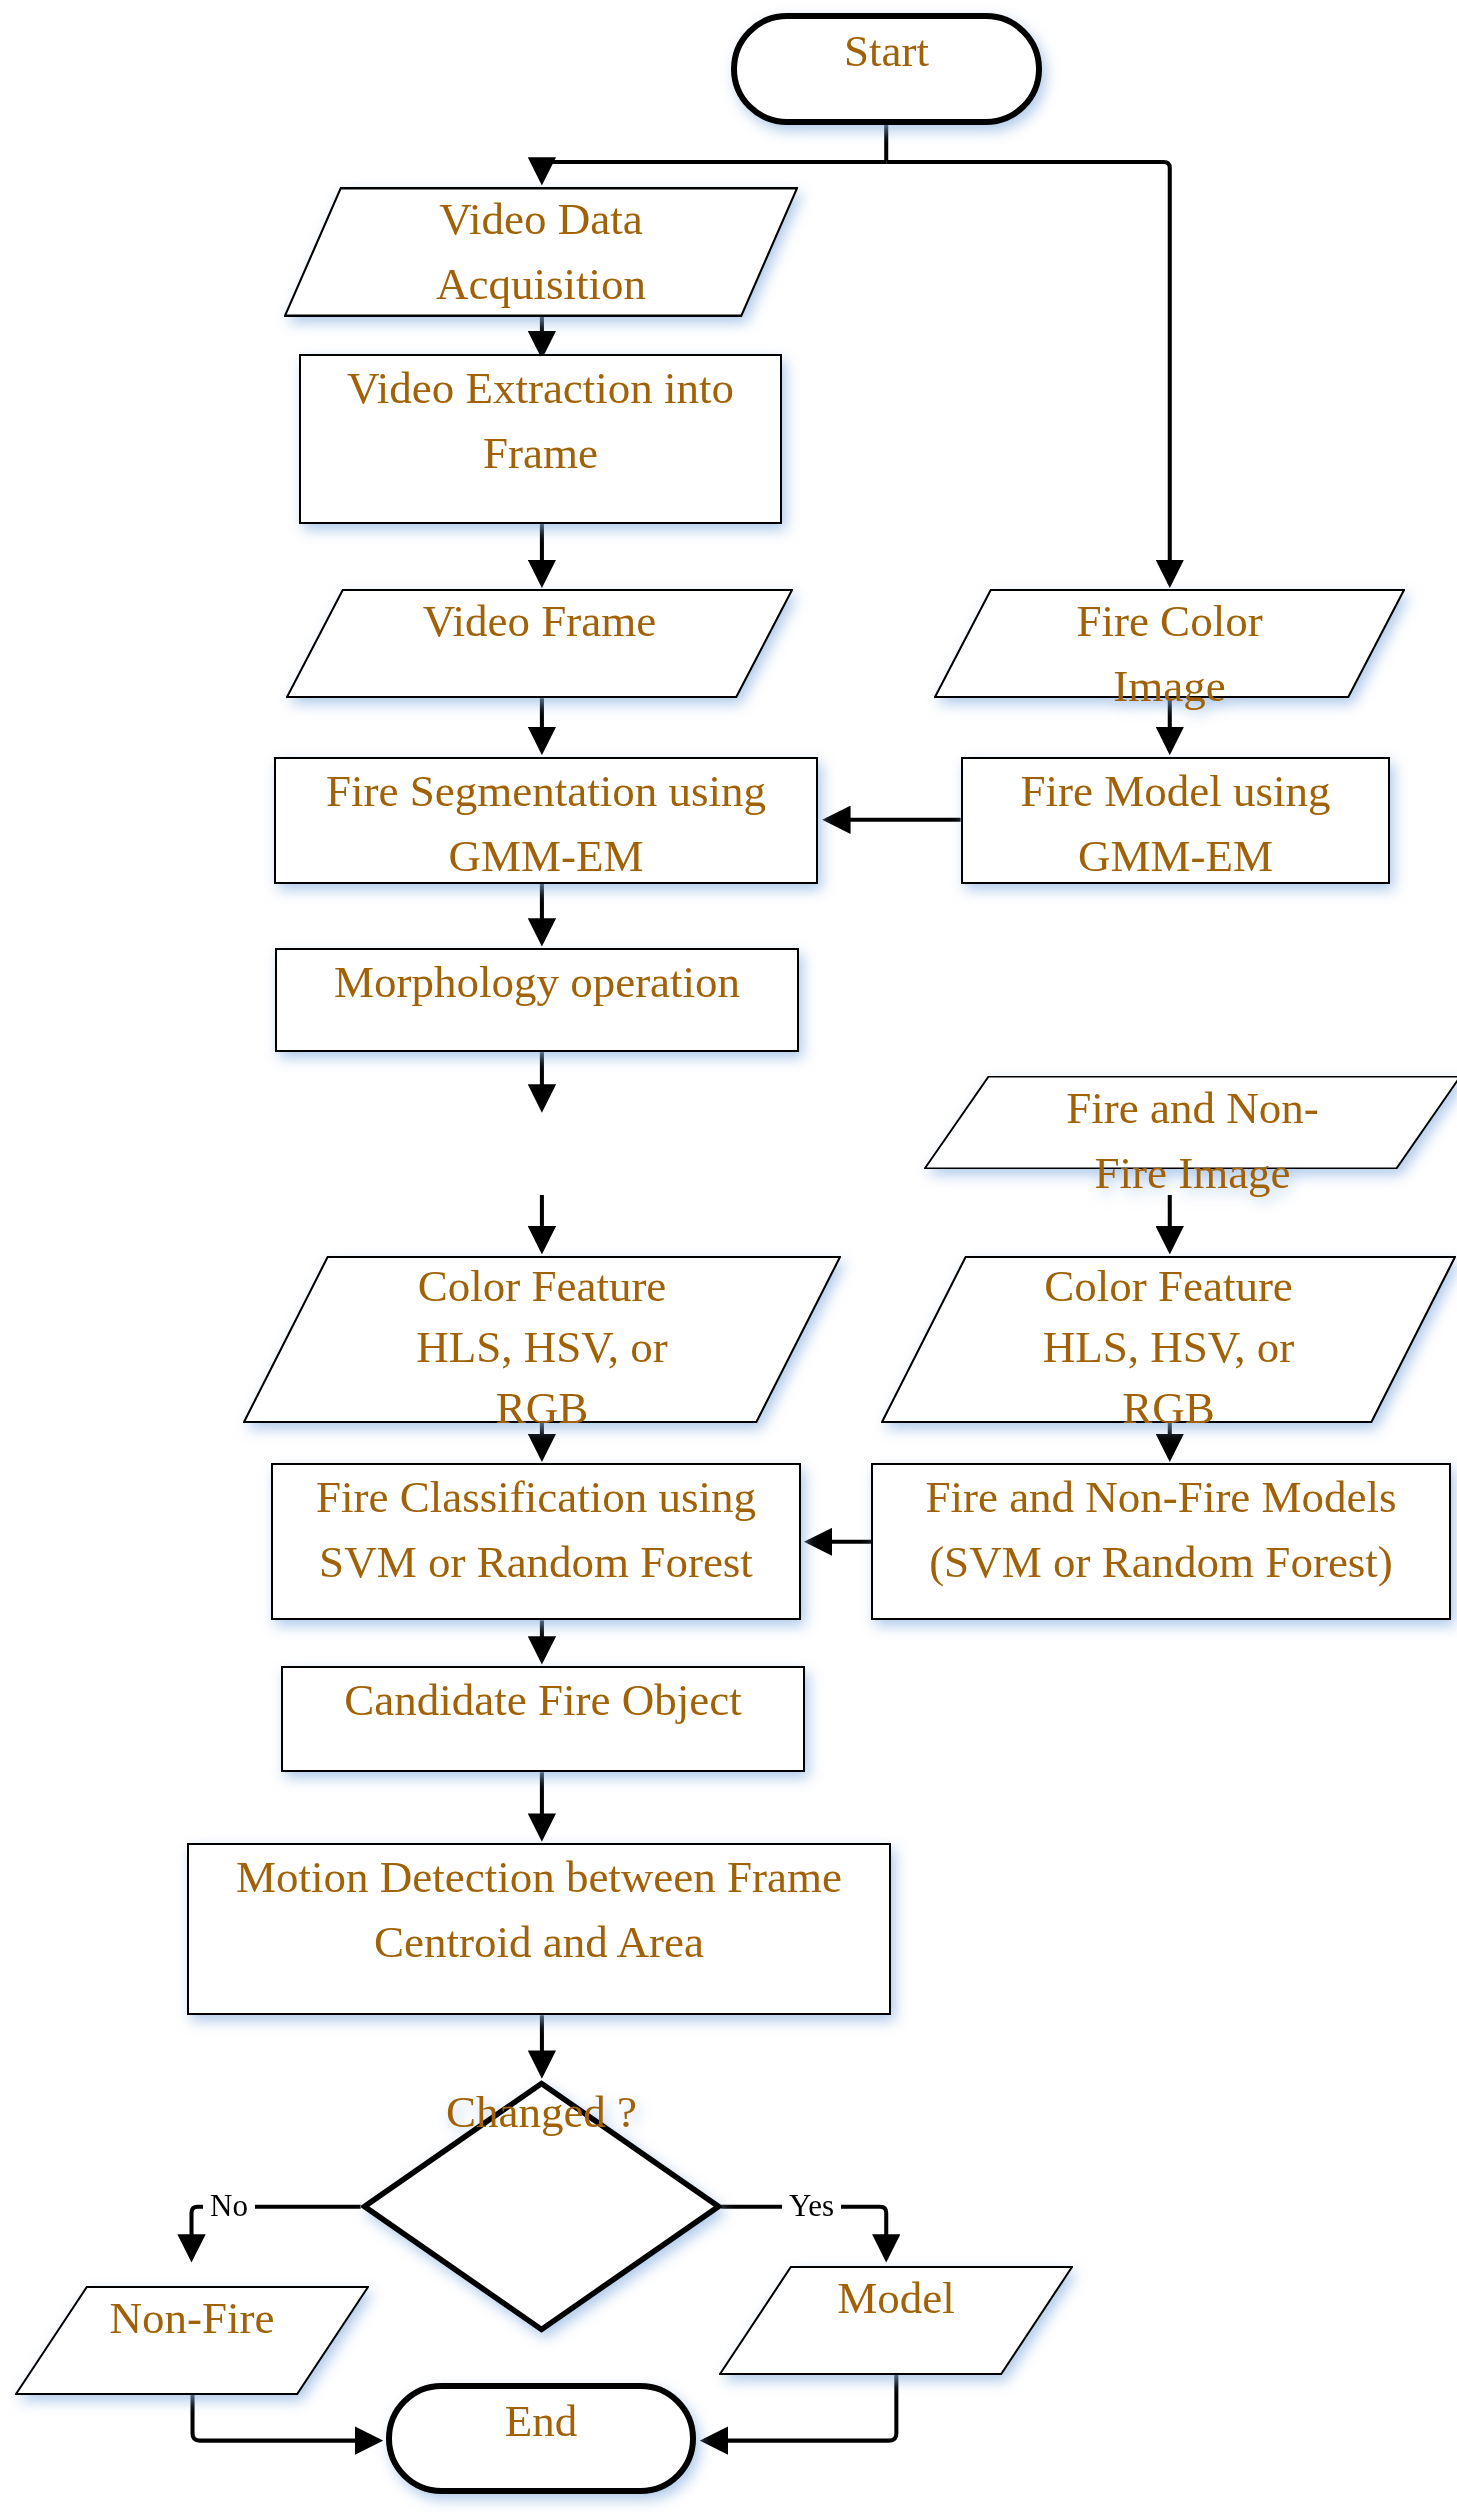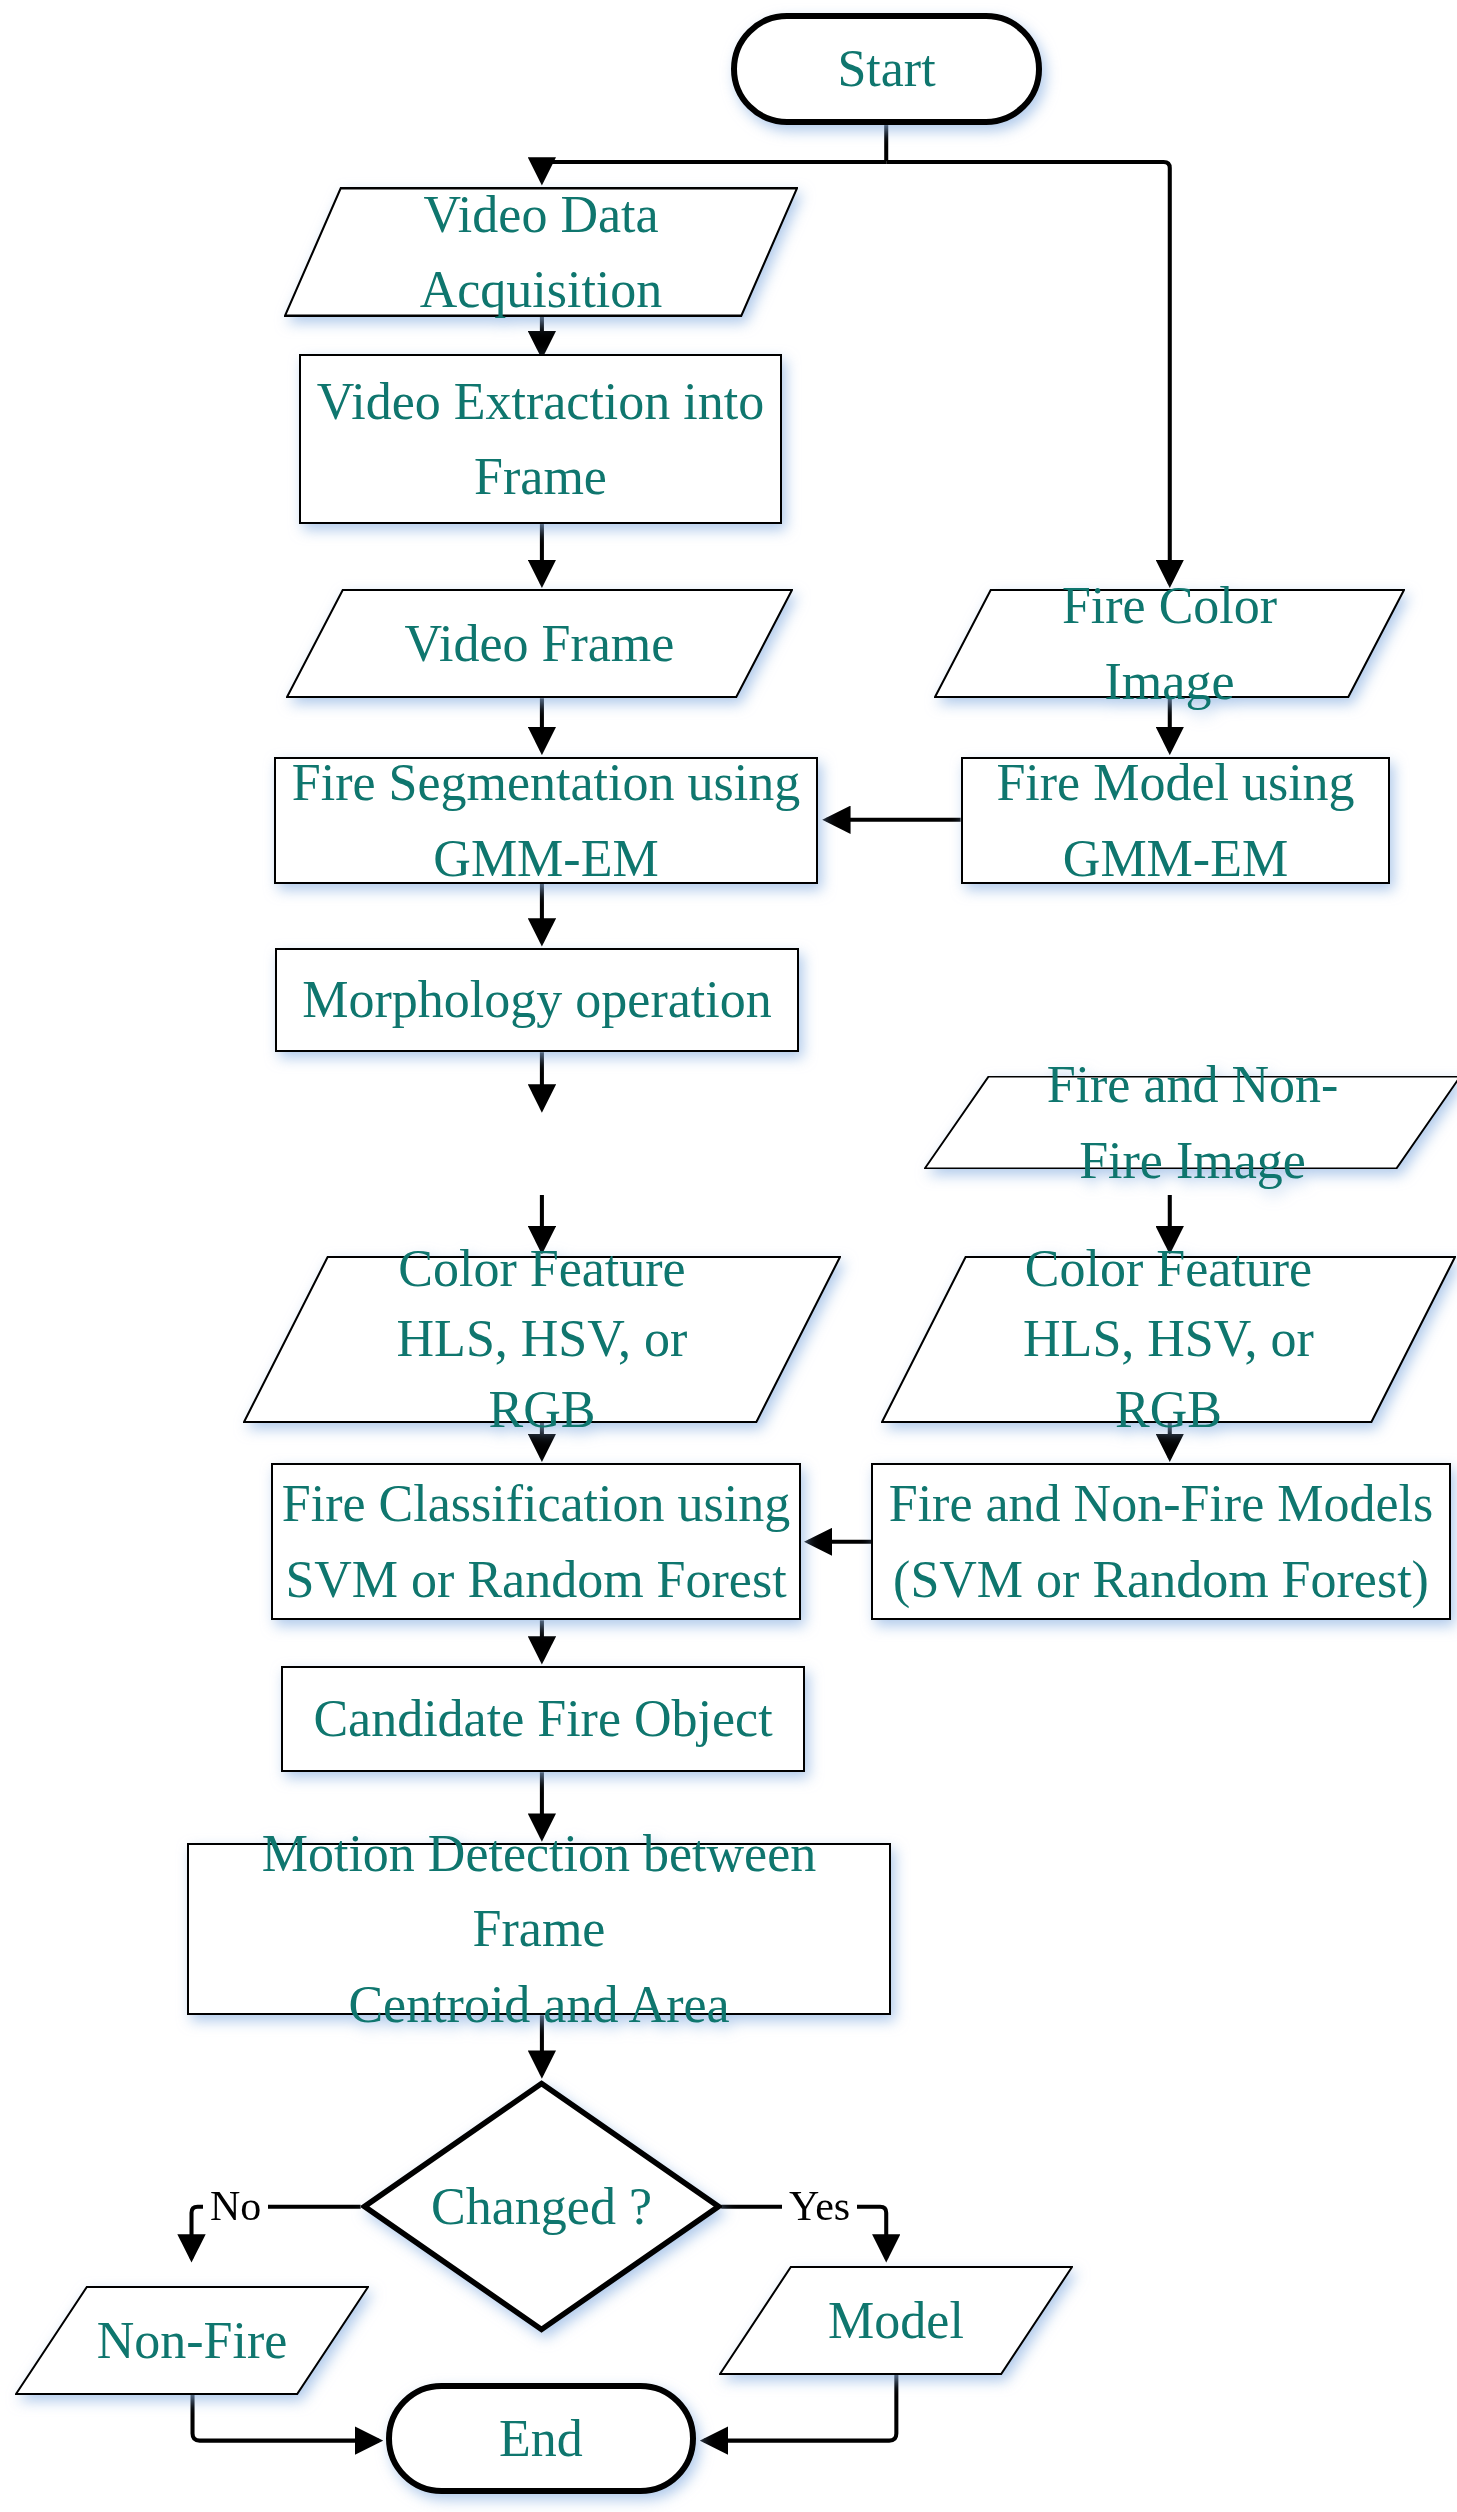--- a/index.html
+++ b/index.html
@@ -1,27 +1,27 @@
 <!DOCTYPE html>
 <html style="font-size:8px"><head>
 <meta charset="utf-8">
 <style>
   html,body{margin:0;padding:0;background:#ffffff;}
   .canvas{position:relative;width:1458px;height:2512px;background:#ffffff;overflow:hidden;
           font-family:"Liberation Serif","DejaVu Serif",serif;}
   svg.wires{position:absolute;left:0;top:0;width:1458px;height:2512px;z-index:1;}
-  .node{position:absolute;z-index:2;display:flex;align-items:center;justify-content:center;
-        text-align:center;color:#0f766e;font-size:52px;line-height:1.45;white-space:pre-line;
+  .node{position:absolute;z-index:2;display:flex;justify-content:center;
+        text-align:center;color:#a16207;font-size:45px;line-height:1.45;white-space:pre-line;
         filter:drop-shadow(4px 6px 7px rgba(142,180,227,0.70));}
   .rect{background:#ffffff;border:2px solid #000;}
   .thick{background:#ffffff;border:6px solid #000;border-radius:56px;}
   .shapebox{background:transparent;border:none;}
   .shapebox svg{position:absolute;left:0;top:0;width:100%;height:100%;z-index:-1;}
   .shapebox svg polygon{fill:#ffffff;stroke:#000;}
-  .edge-label{position:absolute;z-index:3;background:#ffffff;color:#000;font-size:42px;
+  .edge-label{position:absolute;z-index:3;background:#ffffff;color:#000;font-size:31px;
         padding:0 7px;display:flex;align-items:center;justify-content:center;}
   .lbl{width:100%;}
 </style>
 </head>
 <body>
 
 <div class="canvas">
 
   <svg class="wires" viewBox="0 0 2879 4961">
     <defs>

